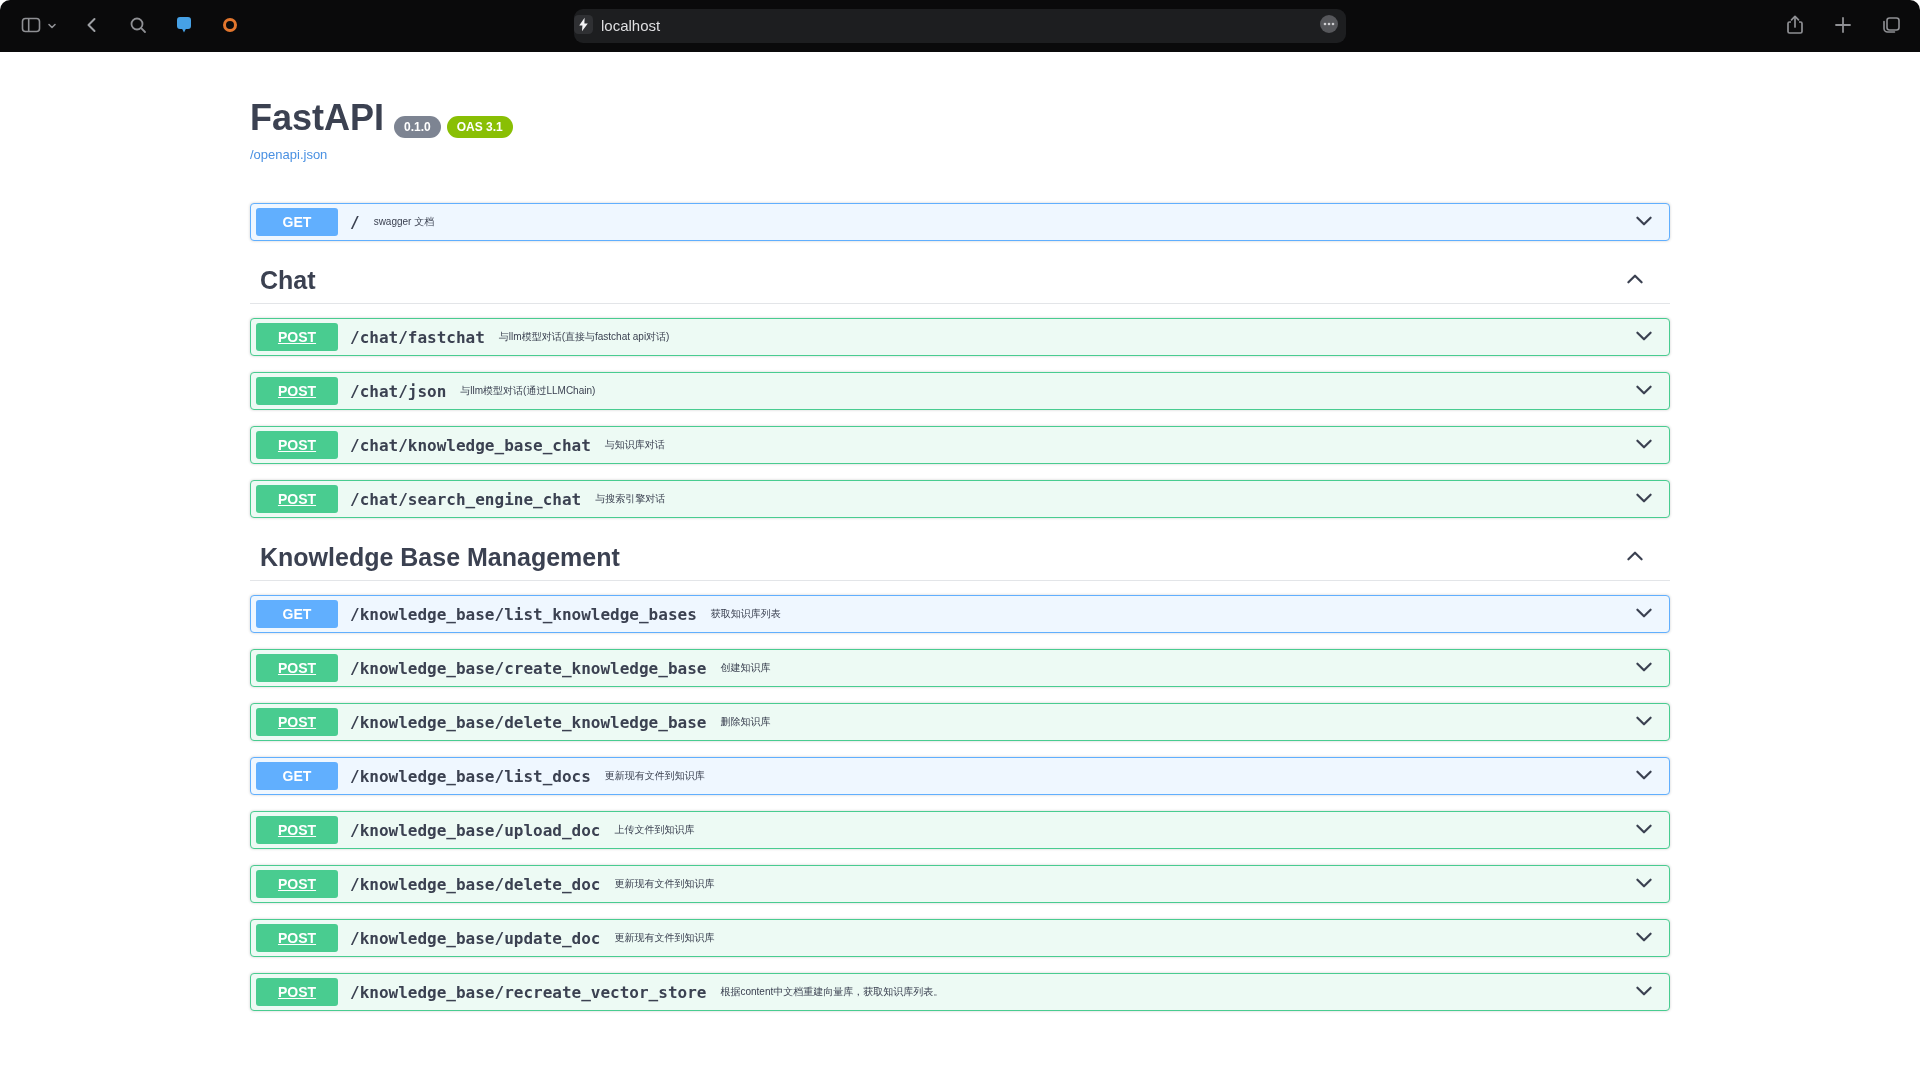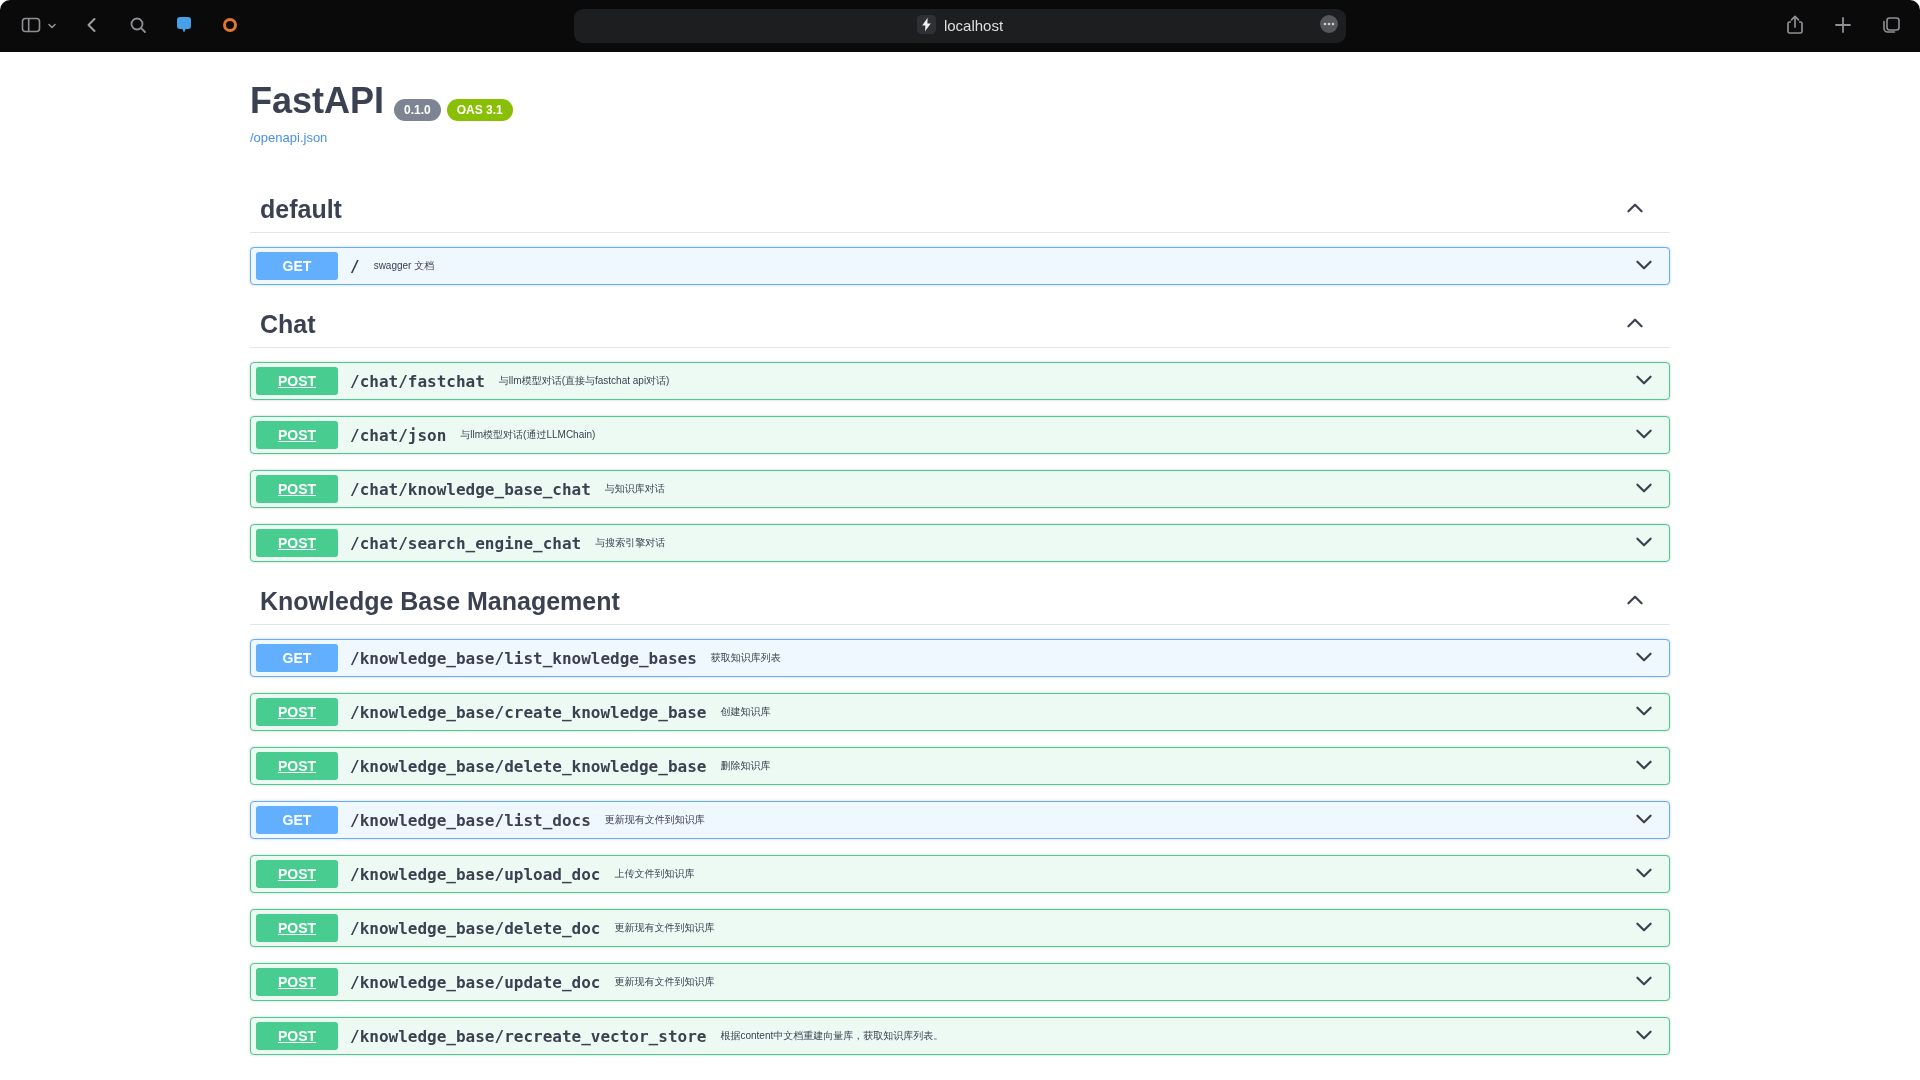--- a/index.html
+++ b/index.html
@@ -40,31 +40,31 @@
     background:none;border:none;cursor:pointer;
     display:flex;align-items:center;justify-content:center;
     height:34px;min-width:26px;padding:0 2px;
   }
   .sidebar-group{gap:5px;}
   .url-pill{
     position:absolute;left:50%;top:9px;transform:translateX(-50%);
     width:772px;height:34px;
     background:var(--chrome-pill-bg);
     border-radius:9px;
-    display:flex;align-items:center;justify-content:center;
+    display:flex;align-items:center;justify-content:flex-start;
     gap:8px;cursor:pointer;
   }
   .url-text{color:#dfdfe1;font-size:15px;line-height:34px;}
   .pill-more{
     position:absolute;right:7px;top:7px;width:20px;height:20px;
     display:flex;align-items:center;justify-content:center;cursor:pointer;
   }
 
   
-  .swagger{padding:28px 0 0;}
+  .swagger{padding:45px 0 0;}
   .container{width:1420px;margin:0 auto;}
 
   .info{margin-bottom:40px;}
   .api-title{
     display:flex;align-items:flex-start;gap:10px;
     font-size:36px;line-height:42px;font-weight:700;color:var(--heading);
   }
   .badges{display:inline-flex;gap:6px;margin-top:19px;}
   .badge{
     display:inline-block;color:#ffffff;font-weight:700;font-size:12px;
@@ -224,30 +224,20 @@
         <span class="badges">
           <span class="badge version">0.1.0</span>
           <span class="badge oas">OAS 3.1</span>
         </span>
       </h1>
       <a class="spec-link">/openapi.json</a>
     </div>
 
     <div id="sections">
   <section class="tag-section">
-    <div class="tag-header">
-      <h3 class="tag-title">default</h3>
-      <button class="chevron-btn">
-        <span>
-          <svg width="22" height="22" viewBox="0 0 20 20">
-                  <path d="M4 13l6-6 6 6" fill="none" stroke="#3b4151" stroke-width="2" stroke-linecap="round" stroke-linejoin="round"></path>
-                </svg>
-        </span>
-      </button>
-    </div>
     <div class="ops">
   <div class="opblock get">
     <span class="method">GET</span>
     <span class="path">/</span>
     <span class="desc">swagger 文档</span>
     <button class="chevron-btn op-chevron">
       <span>
         <svg width="22" height="22" viewBox="0 0 20 20">
                     <path d="M4 7l6 6 6-6" fill="none" stroke="#3b4151" stroke-width="2" stroke-linecap="round" stroke-linejoin="round"></path>
                   </svg>

